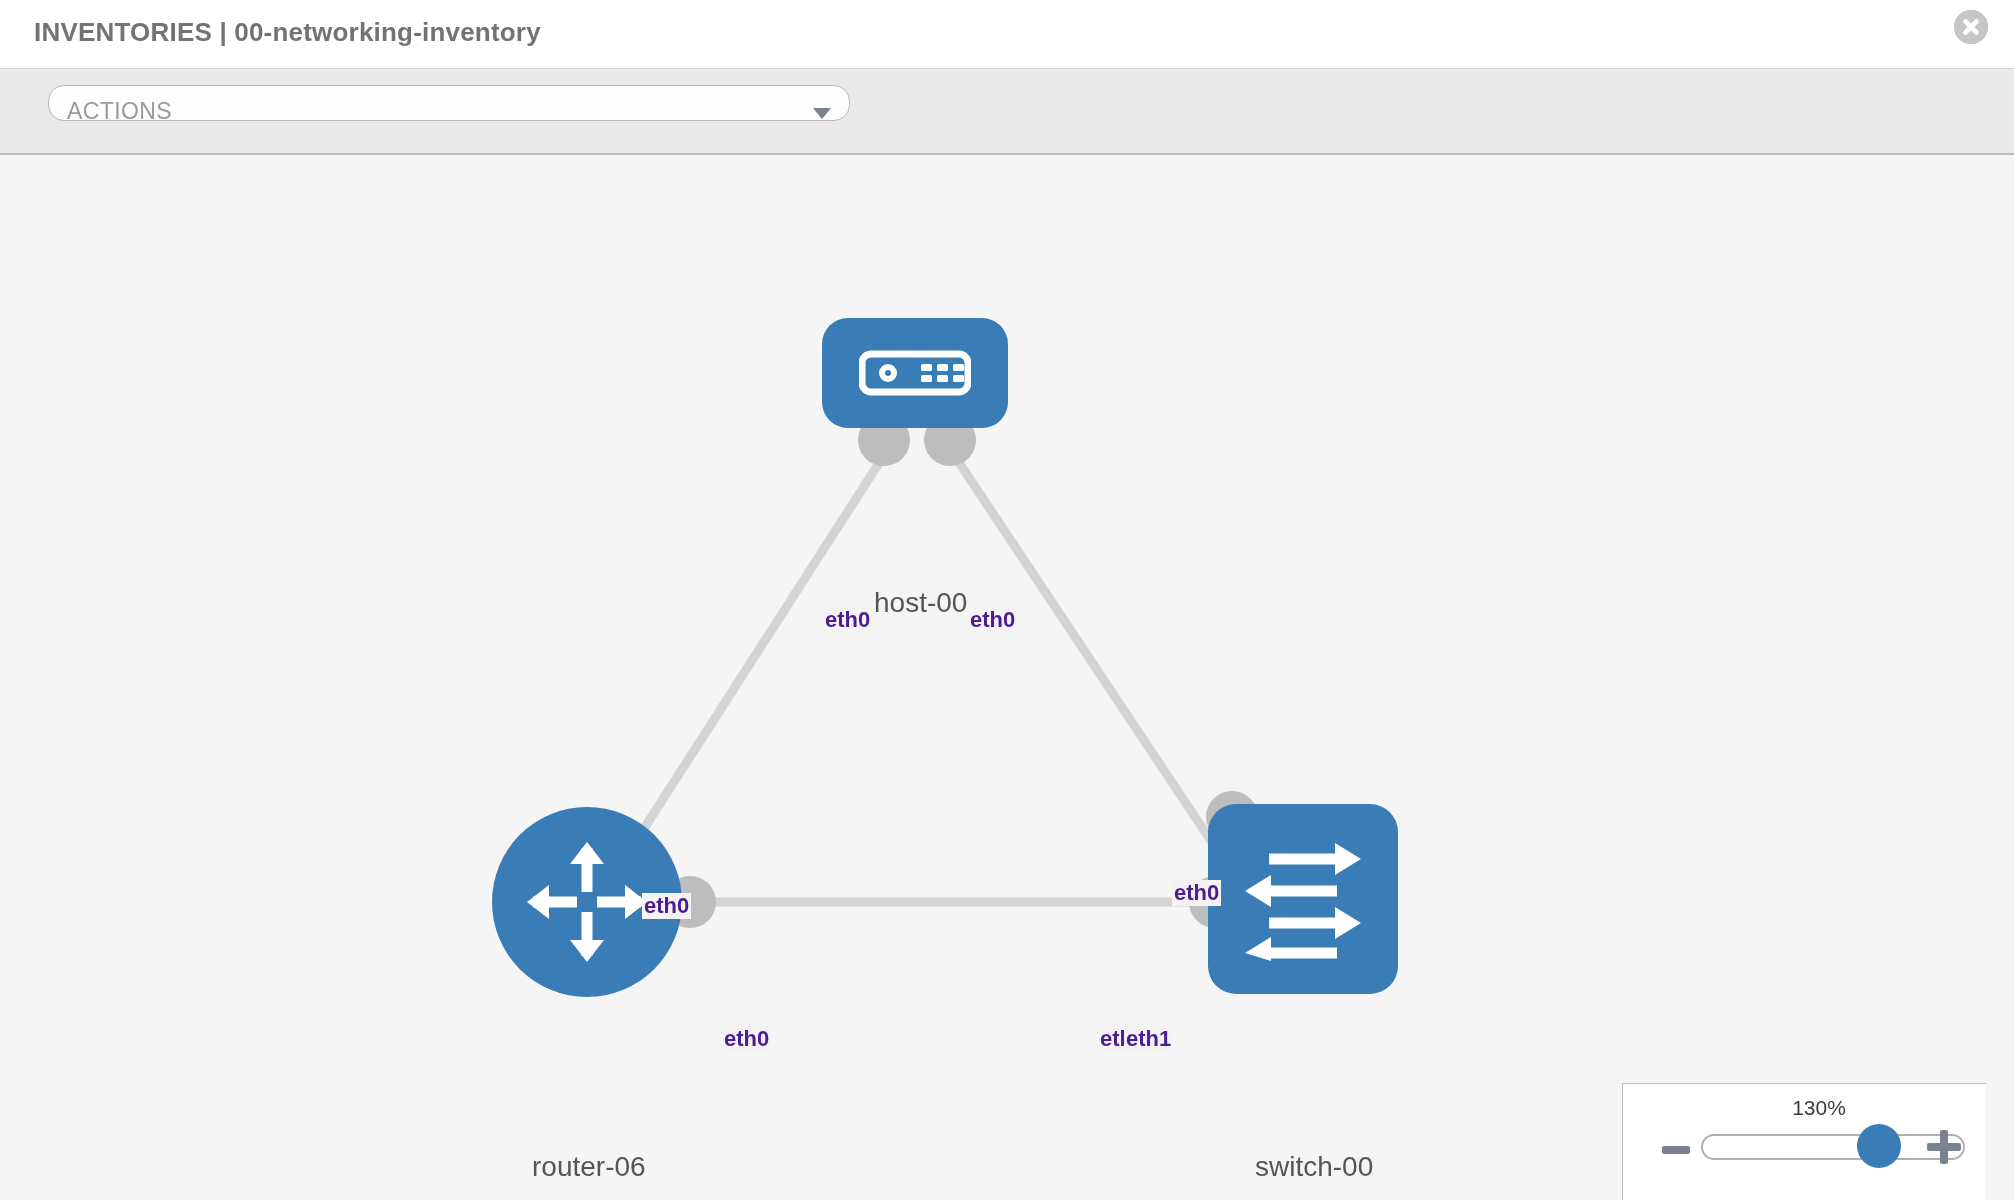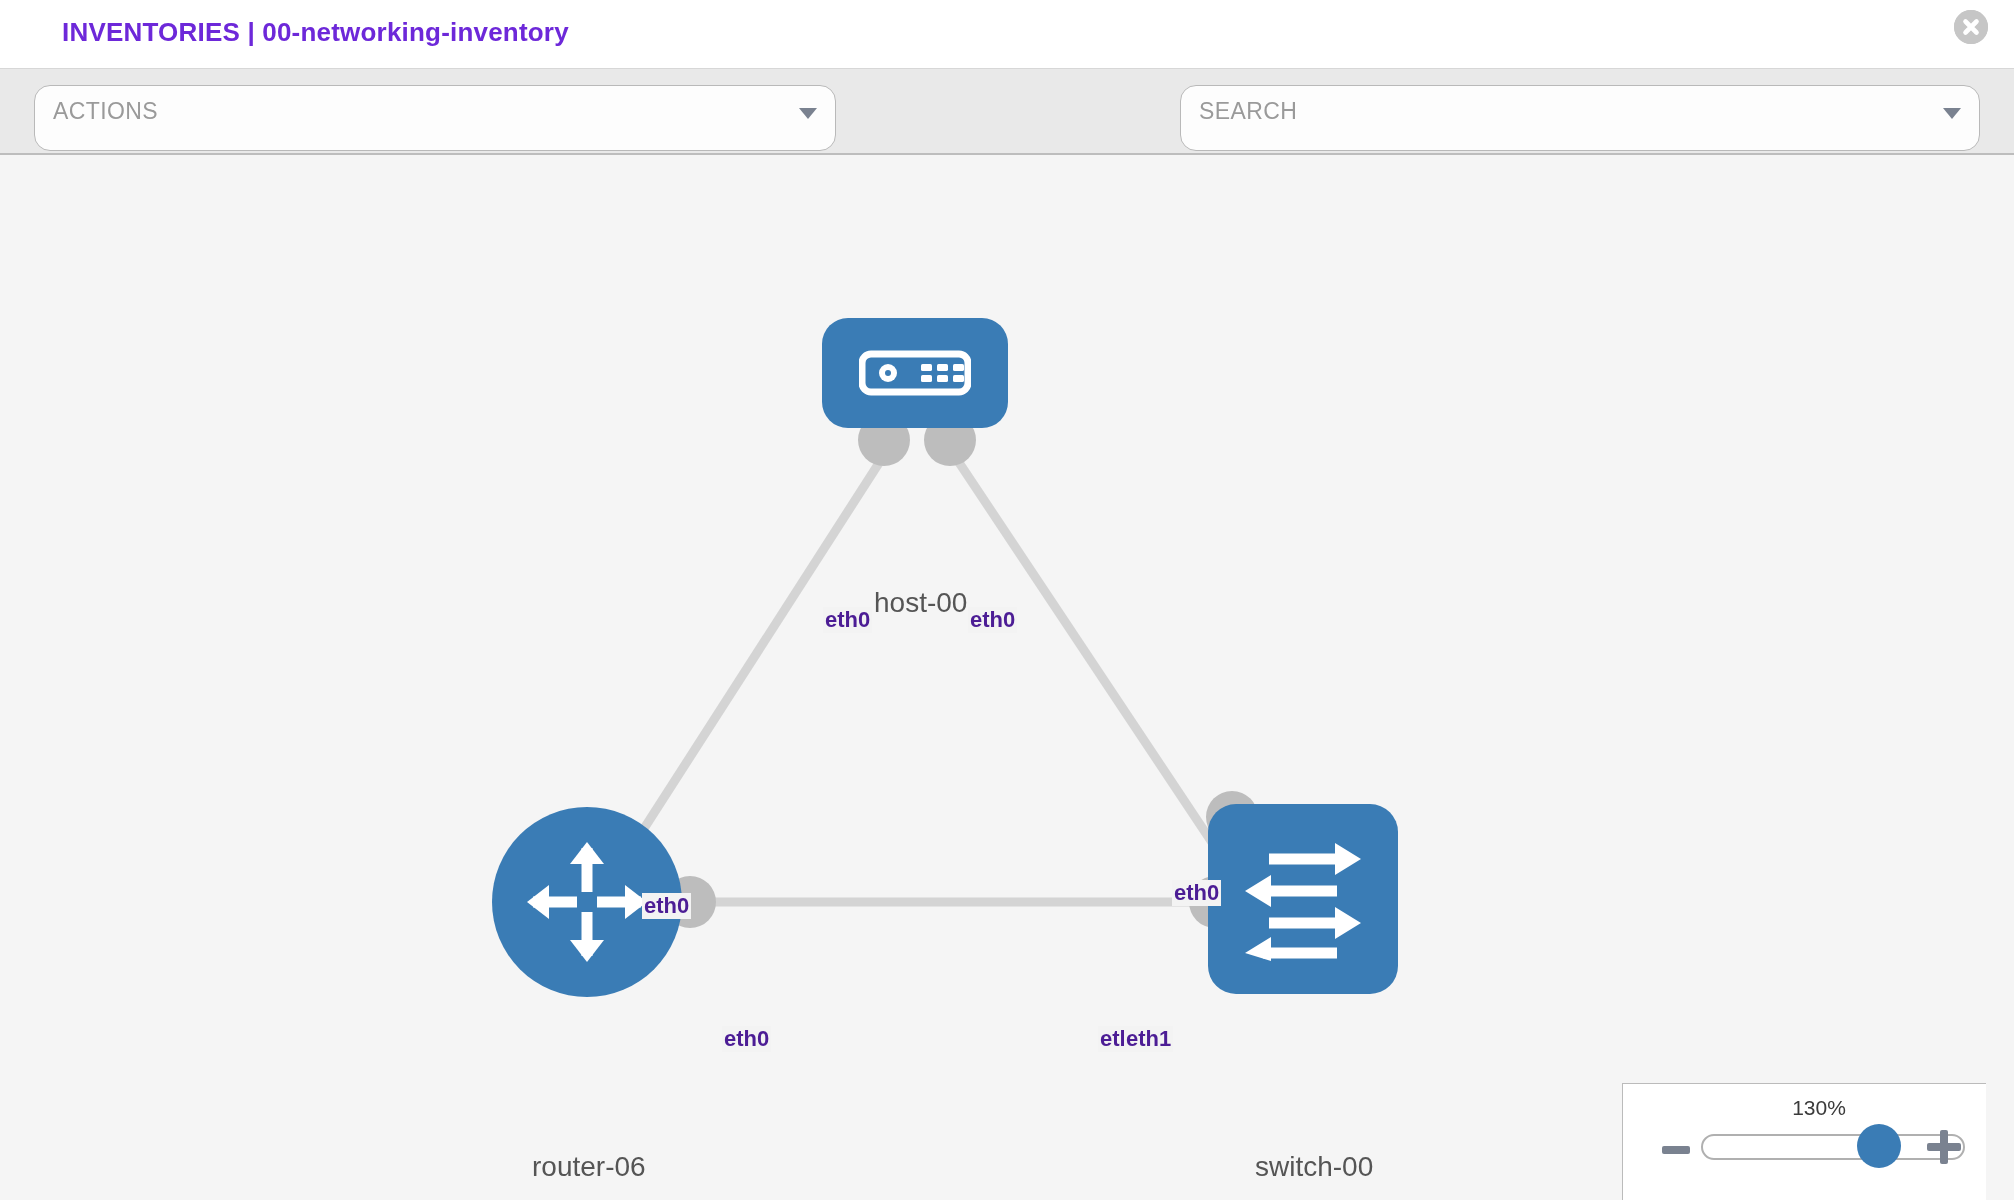--- a/index.html
+++ b/index.html
@@ -30,24 +30,23 @@
     background: #ffffff;
     border-bottom: 1px solid #d7d7d7;
     box-sizing: border-box;
   }
   .header-title {
     position: absolute;
     left: 34px;
     top: 17px;
     font-size: 26px;
     font-weight: bold;
-    color: #6d28d9;
+    color: #737373;
     letter-spacing: 0.2px;
     white-space: nowrap;
-    margin-left: 28px;
   }
   .close-btn {
     position: absolute;
     right: 26px;
     top: 10px;
     width: 34px;
     height: 34px;
     border-radius: 50%;
     background: #c6c6c6;
     cursor: pointer;
@@ -63,21 +62,22 @@
     background: #e9e9e9;
     border-bottom: 2px solid #bdbdbd;
     box-sizing: border-box;
   }
   .dropdown {
     position: absolute;
     box-sizing: border-box;
     background: #fdfdfd;
     border: 1px solid #b9b9b9;
     border-radius: 16px;
-    height: 66px;
+    height: 36px;
+    margin-left: 14px;
   }
   .dropdown .dd-text {
     position: absolute;
     left: 18px;
     top: 12px;
     font-size: 23px;
     color: #9a9a9a;
     letter-spacing: 0.4px;
   }
   .dropdown .caret {
@@ -268,24 +268,20 @@
 
     <div class="tool-icon" id="key-btn">
       <svg width="46" height="46" viewBox="0 0 46 46">
         <circle cx="16.5" cy="17.5" r="8.8" fill="none" stroke="#7a8290" stroke-width="4.2"></circle>
         <path d="M22.4 23.8 L36.5 36.8" stroke="#7a8290" stroke-width="4.2" stroke-linecap="butt"></path>
         <path d="M31.6 28.2 L36.6 30.0" stroke="#7a8290" stroke-width="4.0" stroke-linecap="butt"></path>
         <path d="M35.0 32.2 L39.6 33.8" stroke="#7a8290" stroke-width="4.0" stroke-linecap="butt"></path>
       </svg>
     </div>
 
-    <div class="dropdown" id="search-dropdown">
-      <span class="dd-text">SEARCH</span>
-      <span class="caret"></span>
-    </div>
 
   </div>
 
   <div class="canvas">
 
     <svg class="graph-svg" viewBox="0 0 2014 1043">
 
       <g stroke="#d4d4d4" stroke-width="9" fill="none">
         <line x1="888" y1="292" x2="600" y2="740"></line>
         <line x1="950" y1="292" x2="1245" y2="735"></line>

